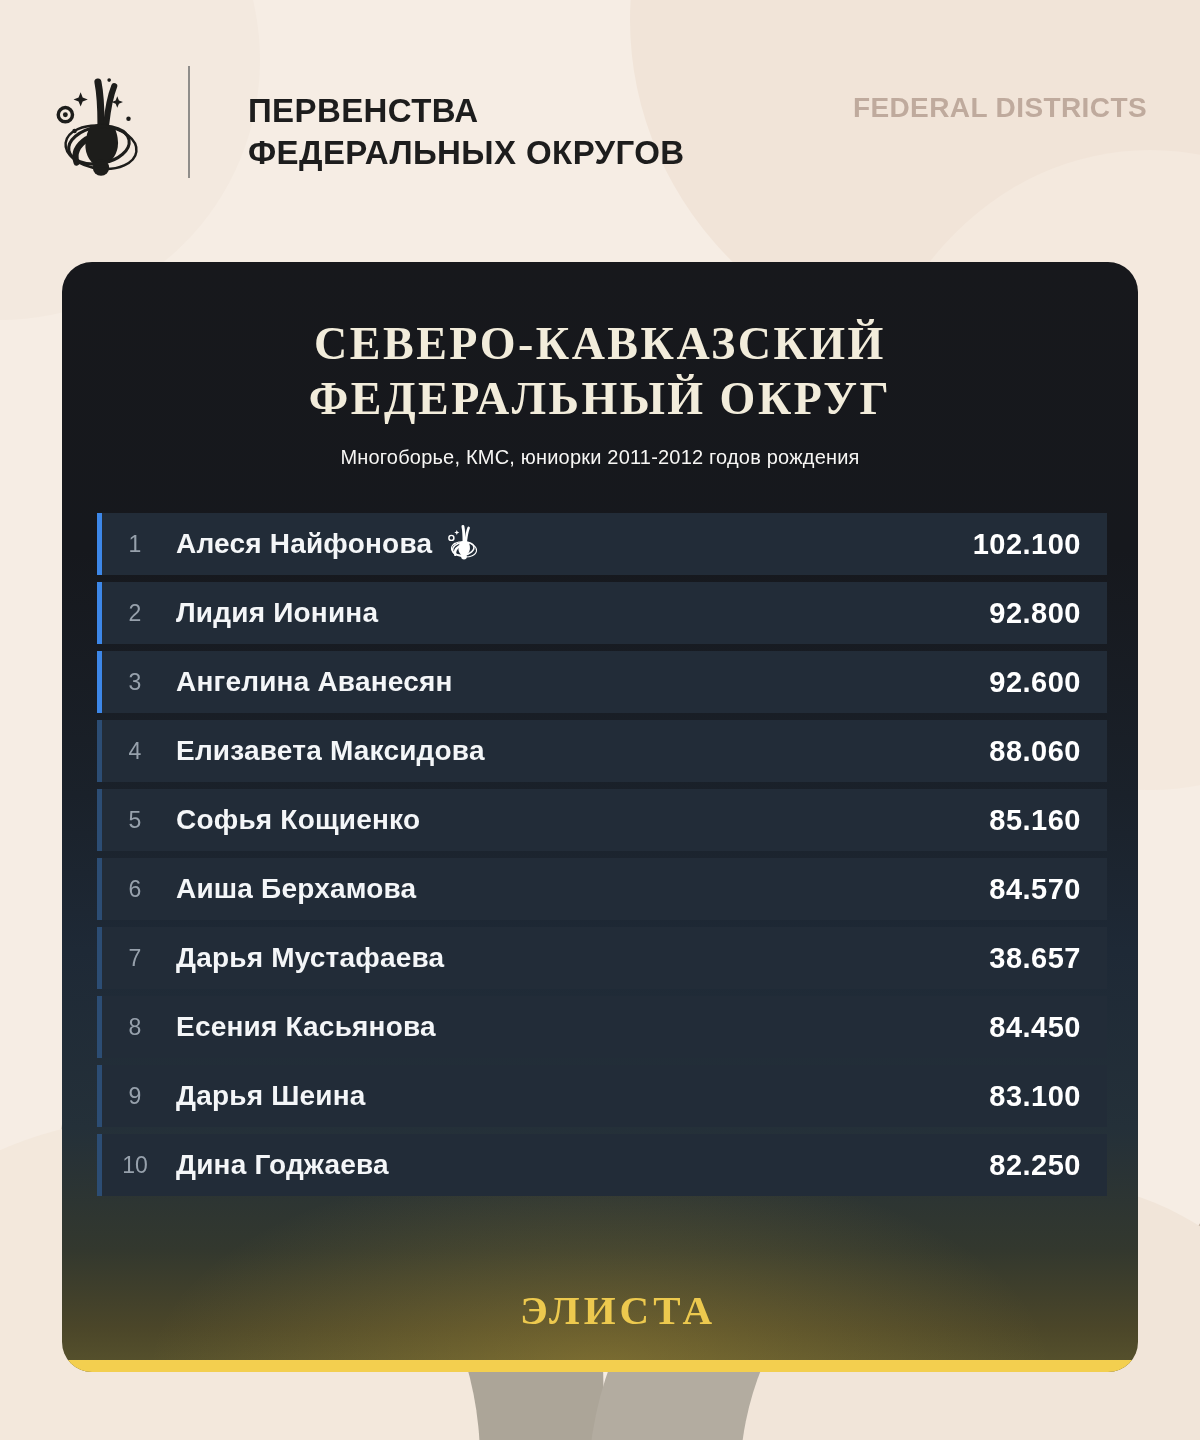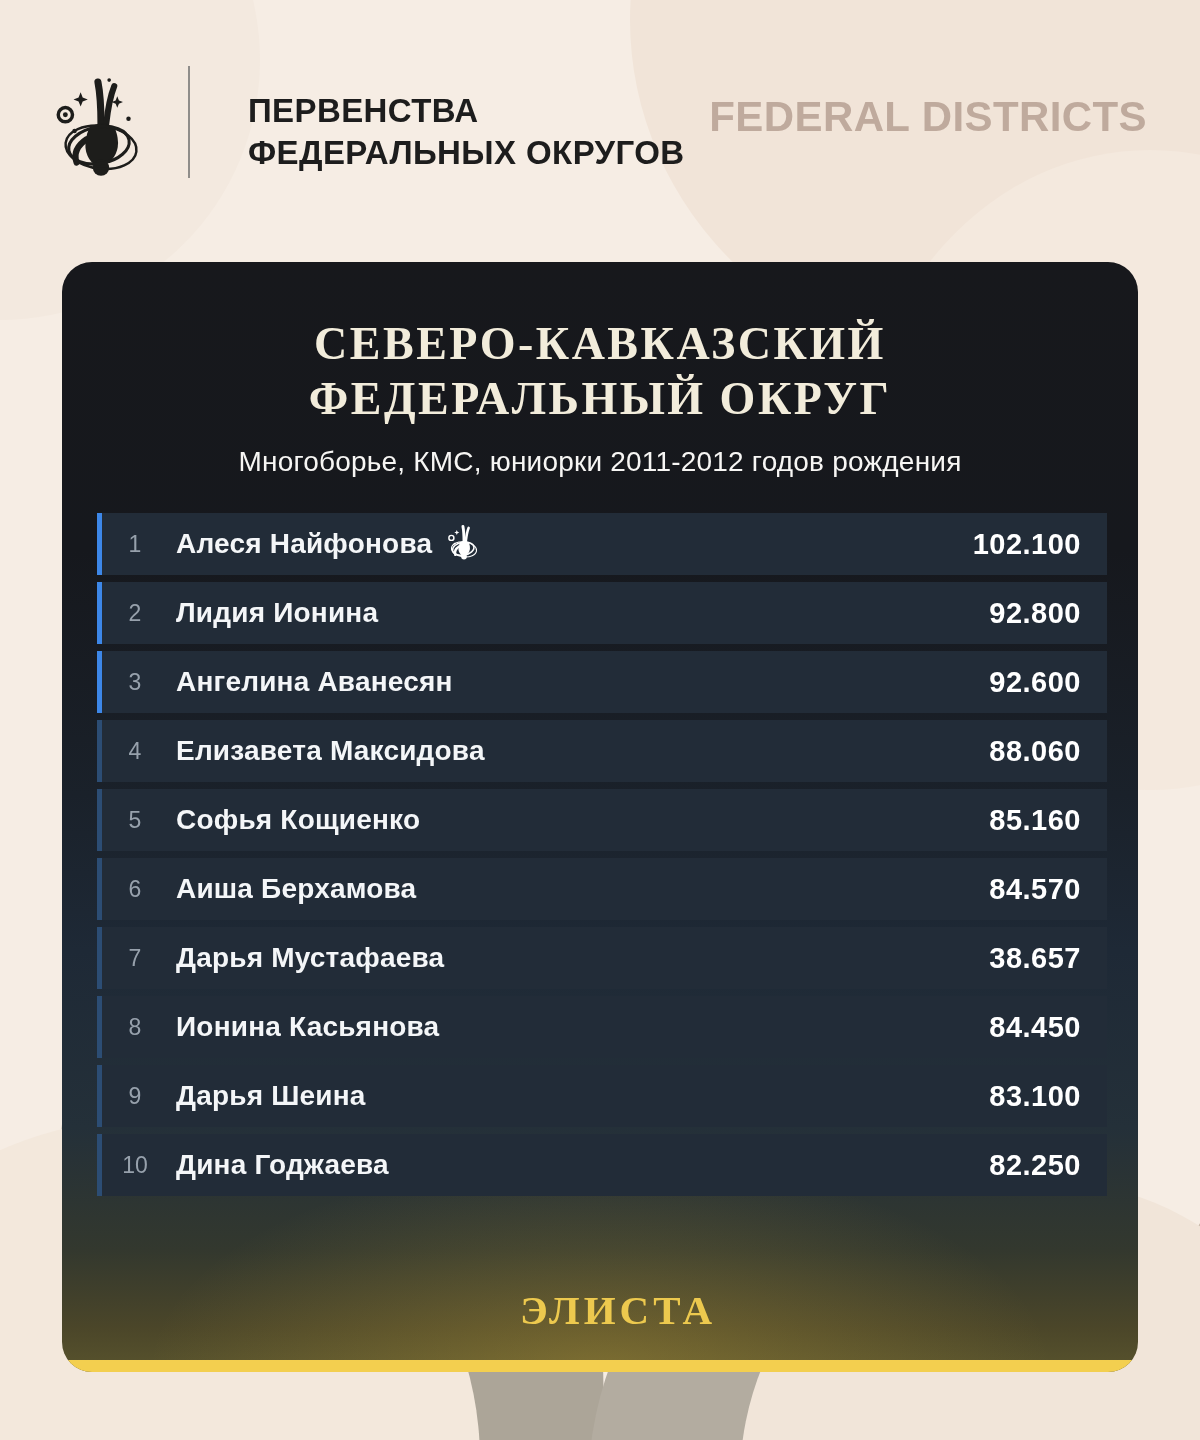--- a/index.html
+++ b/index.html
@@ -19,21 +19,21 @@
   .shape-sliver-right{right:-40px;bottom:-60px;width:90px;height:320px;background:#c9b9a9;border-radius:40% 60% 30% 70%;transform:rotate(22deg);}
   .shape-circle-bl{left:-200px;bottom:-360px;width:680px;height:680px;border-radius:50%;background:#f3e8dc;}
   .shape-circle-br{right:-140px;bottom:-340px;width:600px;height:600px;border-radius:50%;background:#f1e5d9;}
 
   
   .logo{position:absolute;left:50px;top:76px;width:102px;height:112px;color:#1d1d1b;z-index:2;}
   .header-divider{position:absolute;left:188px;top:66px;height:112px;width:2px;background:#8f8d8a;z-index:2;}
   .header-title-ru{position:absolute;left:248px;top:90px;z-index:2;
     font-size:33px;font-weight:700;color:#1d1d1d;line-height:1.28;letter-spacing:0.4px;}
   .header-title-en{position:absolute;right:53px;top:90px;z-index:2;text-align:right;
-    font-size:42px;font-weight:700;color:#bfaa9d;line-height:1.28;letter-spacing:0.4px;}
+    font-size:28px;font-weight:700;color:#bfaa9d;line-height:1.28;letter-spacing:0.4px;}
 
   
   .card{
     position:absolute;left:62px;top:262px;width:1076px;height:1110px;z-index:1;
     border-radius:30px;overflow:hidden;
     background:linear-gradient(180deg,
       #17181c 0%, #16181d 26%, #1a212a 48%, #1e2936 62%,
       #243039 78%, #33382e 89%, #4b4629 96%, #55502c 99%);
   }
   .card::after{ 
@@ -44,21 +44,21 @@
   .card-bottom-bar{position:absolute;left:0;right:0;bottom:0;height:12px;background:var(--gold-bar,#f3cf4f);z-index:3;}
 
   .card-title{
     margin:54px 30px 0;text-align:center;
     font-family:"Liberation Serif","DejaVu Serif",serif;
     font-size:46px;font-weight:700;color:#f2ecdb;
     letter-spacing:2.5px;line-height:1.2;
   }
   .card-subtitle{
     margin:20px 30px 0;text-align:center;
-    font-size:28px;font-weight:500;color:#f7f6f4;letter-spacing:0.2px;
+    font-size:20px;font-weight:500;color:#f7f6f4;letter-spacing:0.2px;
   }
 
   
   .rows{position:absolute;left:35px;right:31px;top:251px;display:flex;flex-direction:column;gap:7px;z-index:2;}
   .row{
     height:62px;display:flex;align-items:center;
     background:#222c38;border-left:5px solid var(--accent-rest,#2c4d74);
     padding-right:26px;
   }
   .row-top3{border-left-color:var(--accent-top3,#3d87e8);}
@@ -185,21 +185,21 @@
 
   <div class="row row-rest">
     <div class="row-rank">7</div>
     <div class="row-name">Дарья Мустафаева</div>
 
     <div class="row-score">38.657</div>
   </div>
 
   <div class="row row-rest">
     <div class="row-rank">8</div>
-    <div class="row-name">Ионина Касьянова</div>
+    <div class="row-name">Есения Касьянова</div>
 
     <div class="row-score">84.450</div>
   </div>
 
   <div class="row row-rest">
     <div class="row-rank">9</div>
     <div class="row-name">Дарья Шеина</div>
 
     <div class="row-score">83.100</div>
   </div>

